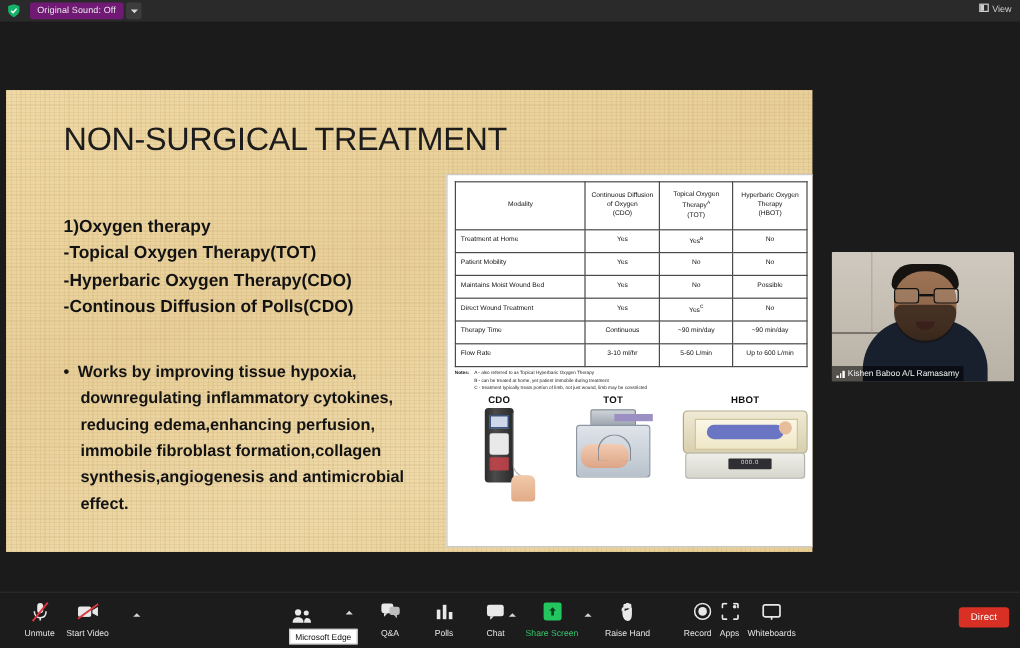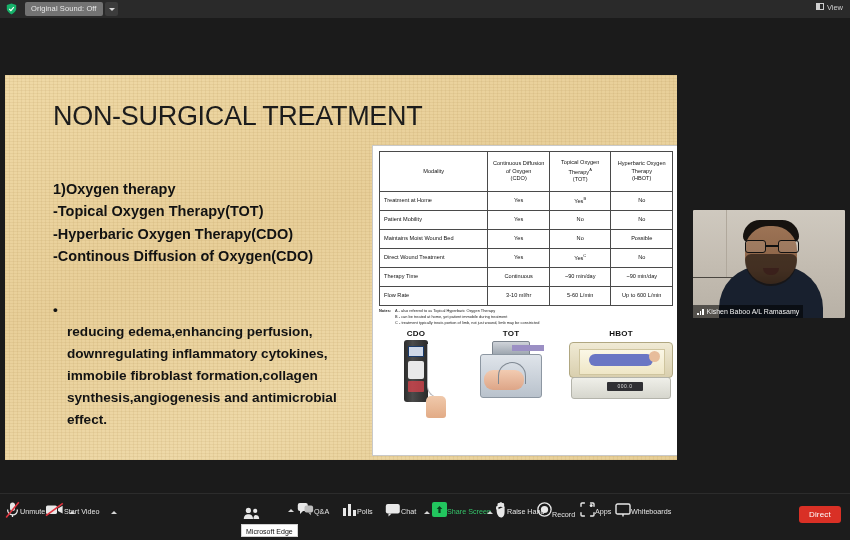--- a/index.html
+++ b/index.html
@@ -14,21 +14,21 @@
   
   .topbar {
     position: absolute; left: 0; top: 0; width: 850px; height: 18px;
     background: #2a2a2a; display: flex; align-items: center;
   }
   .shield-ic {
     width: 11px; height: 12px; margin-left: 6px; position: relative;
   }
   .shield-ic svg { display: block; }
   .orig-sound {
-    margin-left: 8px; height: 14px; background: #737373; color: #e8e8e8;
+    margin-left: 8px; height: 14px; background: #701a75; color: #e8e8e8;
     font-size: 7.5px; line-height: 14px; padding: 0 6px; border-radius: 2px;
     letter-spacing: .1px; white-space: nowrap;
   }
   .orig-caret {
     margin-left: 2px; height: 14px; width: 13px; background: #3c3c3c;
     border-radius: 2px; position: relative;
   }
   .orig-caret:after {
     content: ""; position: absolute; left: 4px; top: 6px;
     border-left: 3px solid transparent; border-right: 3px solid transparent;
@@ -150,21 +150,21 @@
   }
   .sig { display: inline-flex; align-items: flex-end; gap: 1px; height: 7px; }
   .sig s { width: 1.5px; background: #ffffff; display: block; }
 
   
   .toolbar {
     position: absolute; left: 0; bottom: 0; width: 850px; height: 47px;
     background: #1c1c1c; border-top: 1px solid #2c2c2c;
   }
   .tb-item {
-    position: absolute; top: 6px; display: flex; flex-direction: row;
+    position: absolute; top: 6px; display: flex; flex-direction: column;
     align-items: center; color: #e3e3e3; font-size: 7.2px; width: 56px; text-align: center;
   }
   .tb-item .lbl { margin-top: 4px; white-space: nowrap; }
   .tb-ic { height: 19px; display: flex; align-items: center; justify-content: center; }
   .caret {
     position: absolute; top: 14px; width: 9px; height: 9px;
   }
   .caret:after {
     content: ""; position: absolute; left: 1px; top: 3px;
     border-left: 3.2px solid transparent; border-right: 3.2px solid transparent;
@@ -204,29 +204,30 @@
   </div>
 
   <div class="slide">
 
     <div class="slide-title">NON-SURGICAL TREATMENT</div>
 
     <div class="lead-block">
       <div>1)Oxygen therapy</div>
       <div>-Topical Oxygen Therapy(TOT)</div>
       <div>-Hyperbaric Oxygen Therapy(CDO)</div>
-      <div>-Continous Diffusion of Oxygen(CDO)</div>
+      <div>-Continous Diffusion of Polls(CDO)</div>
     </div>
 
     <div class="bullet-block">
       <div class="bt">
         <span class="dot">•</span>
+        <span>Works by improving tissue hypoxia,</span>
       </div>
+      <div style="padding-left:14px">downregulating inflammatory cytokines,</div>
       <div style="padding-left:14px">reducing edema,enhancing perfusion,</div>
-      <div style="padding-left:14px">downregulating inflammatory cytokines,</div>
       <div style="padding-left:14px">immobile fibroblast formation,collagen</div>
       <div style="padding-left:14px">synthesis,angiogenesis and antimicrobial</div>
       <div style="padding-left:14px">effect.</div>
     </div>
 
     <div class="panel">
       <table class="cmp">
         <colgroup>
             <col class="c1">
             <col class="c2">

